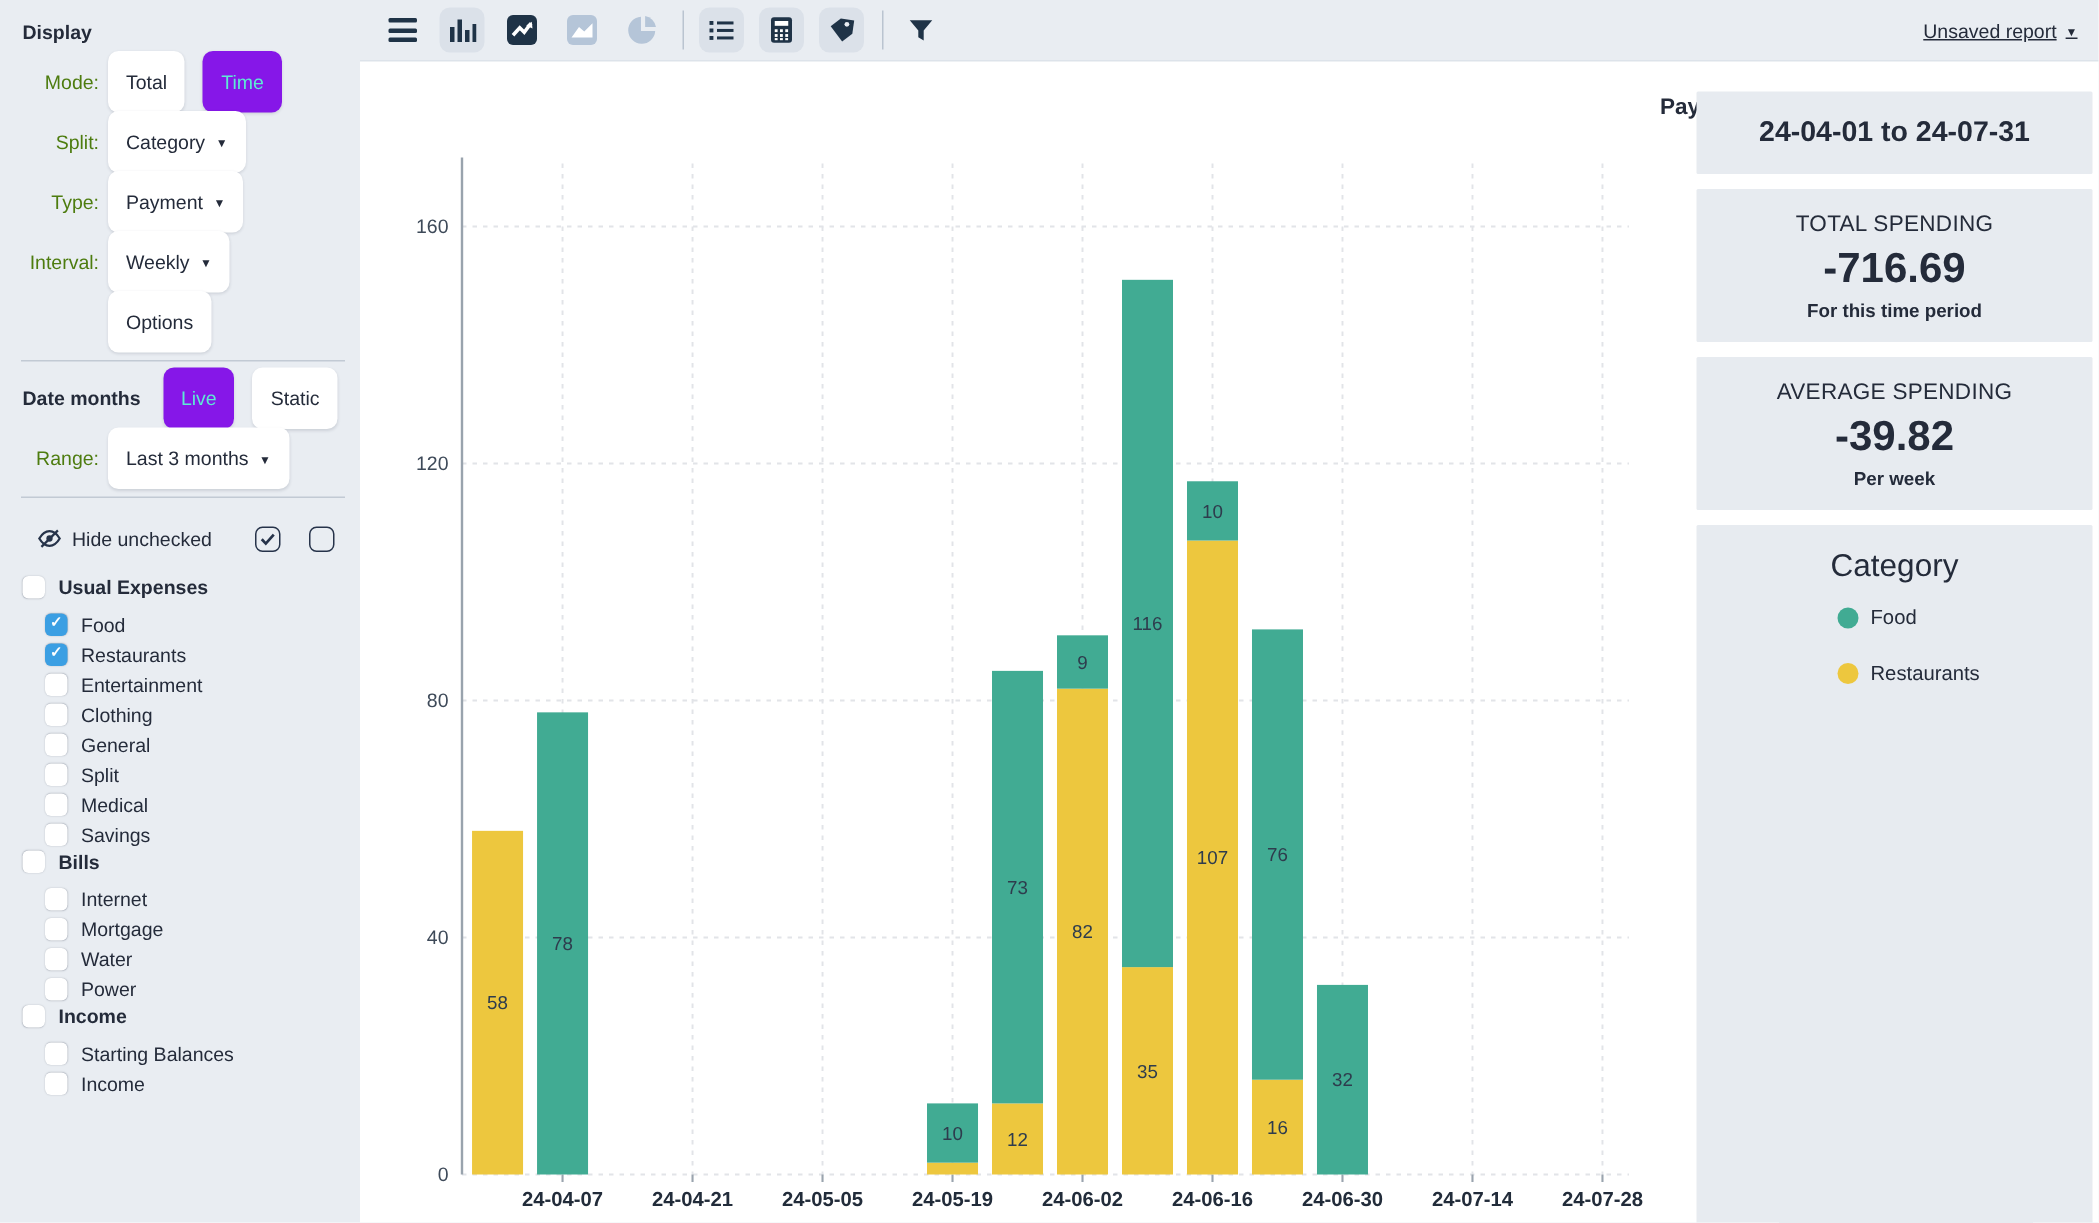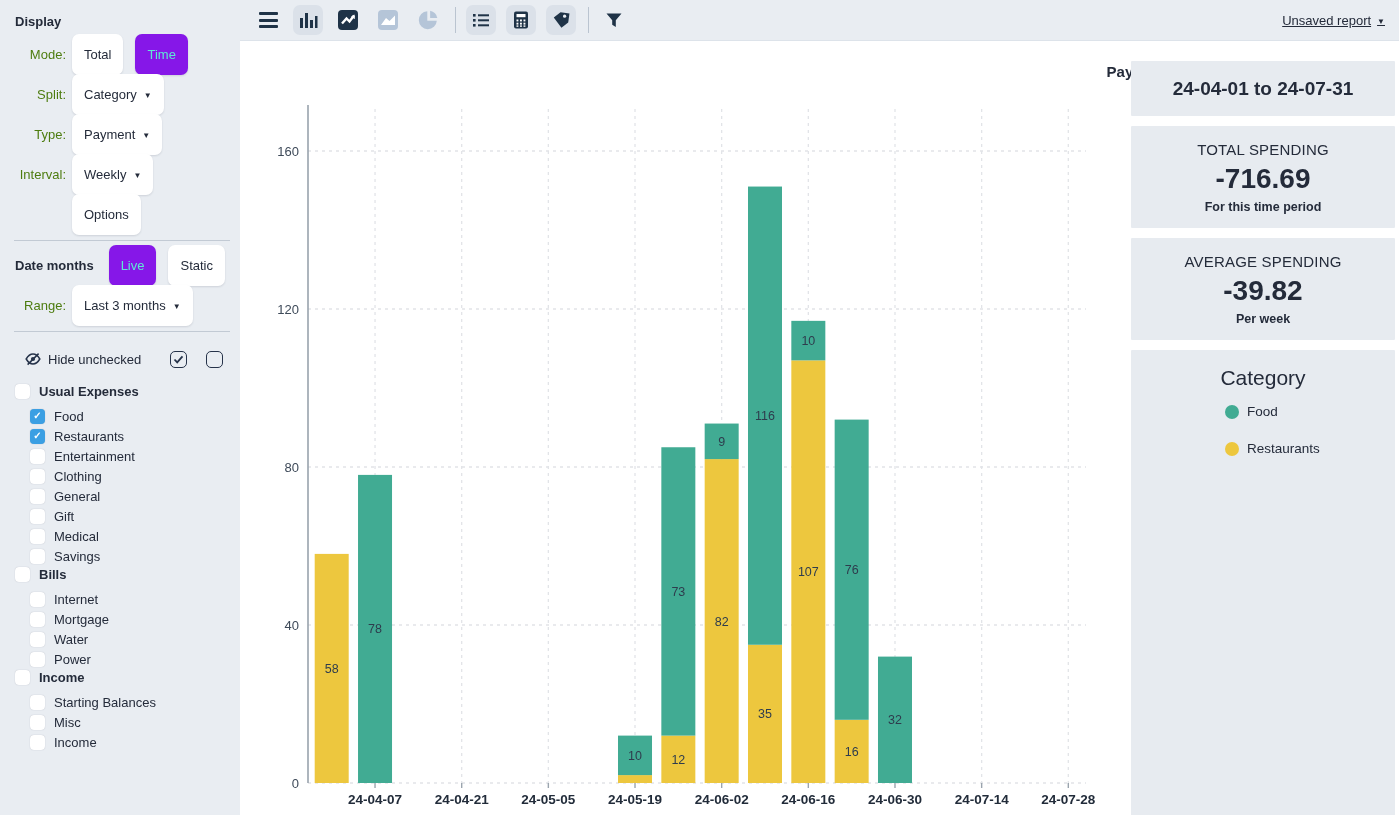--- a/index.html
+++ b/index.html
@@ -179,21 +179,21 @@
       <div class="cat-item">
         <div class="cb "></div>
         <span class="il">Clothing</span>
       </div>
       <div class="cat-item">
         <div class="cb "></div>
         <span class="il">General</span>
       </div>
       <div class="cat-item">
         <div class="cb "></div>
-        <span class="il">Gift</span>
+        <span class="il">Split</span>
       </div>
       <div class="cat-item">
         <div class="cb "></div>
         <span class="il">Medical</span>
       </div>
       <div class="cat-item">
         <div class="cb "></div>
         <span class="il">Savings</span>
       </div>
       <div class="cat-group-header">
@@ -216,24 +216,20 @@
         <div class="cb "></div>
         <span class="il">Power</span>
       </div>
       <div class="cat-group-header">
         <div class="cb "></div>
         <span class="gl">Income</span>
       </div>
       <div class="cat-item">
         <div class="cb "></div>
         <span class="il">Starting Balances</span>
-      </div>
-      <div class="cat-item">
-        <div class="cb "></div>
-        <span class="il">Misc</span>
       </div>
       <div class="cat-item">
         <div class="cb "></div>
         <span class="il">Income</span>
       </div>
     </div>
 </div>
 
 <div class="topbar">
   <button class="icon-btn">

